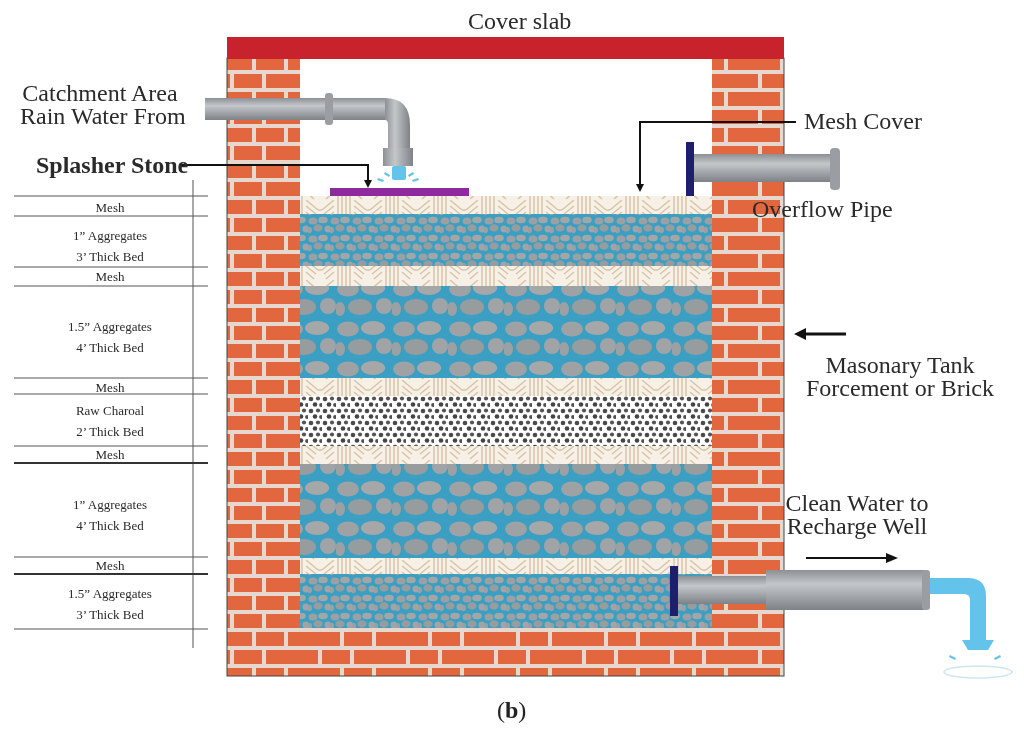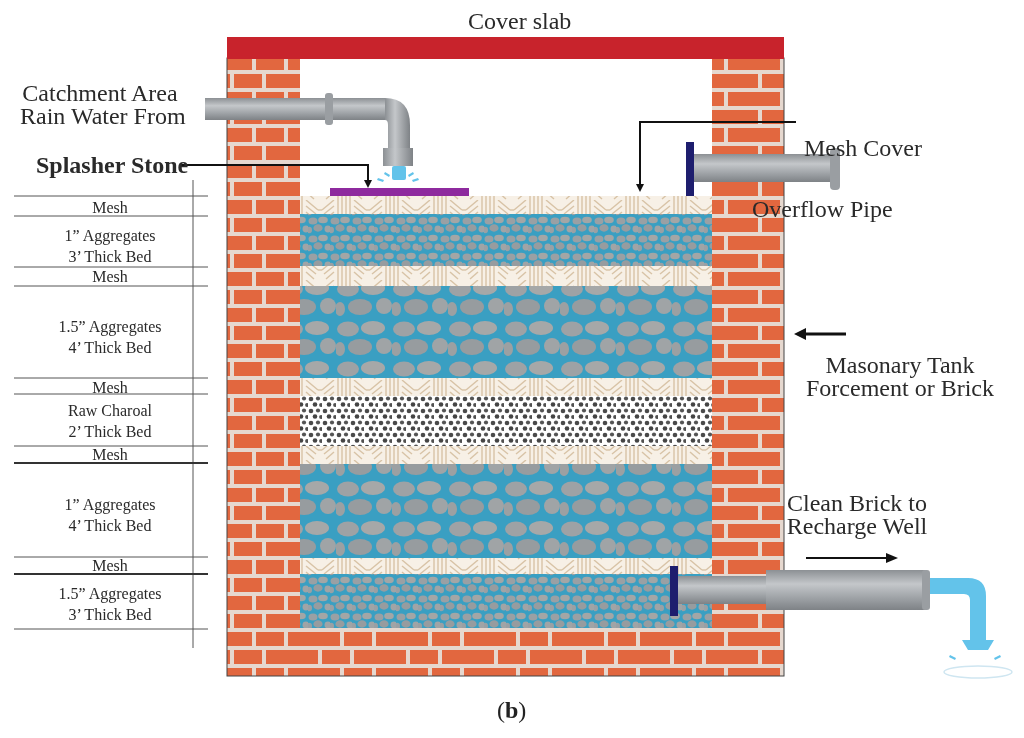--- a/index.html
+++ b/index.html
@@ -1,20 +1,20 @@
 <!DOCTYPE html>
 <html><head>
 <meta charset="utf-8">
 <style>
   html,body{margin:0;padding:0;background:#fff;}
   body{width:1024px;height:738px;position:relative;overflow:hidden;font-family:"Liberation Serif","DejaVu Serif",serif;color:#222;}
   svg{position:absolute;left:0;top:0;}
   .lbl{position:absolute;font-size:24px;line-height:23px;color:#2a2a2a;white-space:nowrap;}
   .lbl.center{text-align:center;}
-  .leg{position:absolute;left:20px;width:180px;text-align:center;font-size:16px;line-height:21px;color:#2a2a2a;}
+  .leg{position:absolute;left:20px;width:180px;text-align:center;font-size:13px;line-height:21px;color:#2a2a2a;}
   .caption{position:absolute;left:497px;top:697px;font-size:24px;}
   .caption b{font-weight:bold;}
 </style>
 </head>
 <body>
 
 <svg id="art" width="1024" height="738" viewBox="0 0 1024 738">
   <defs>
     <pattern id="brickPat" width="88" height="36" patternUnits="userSpaceOnUse">
       <rect width="88" height="36" fill="#e6d8cf"></rect>
@@ -157,30 +157,30 @@
 </svg>
 
 <div class="lbl" style="left:468px;top:10px;">Cover slab</div>
 
 <div class="lbl center" style="left:20px;top:82px;width:160px;">
   <div>Catchment Area</div>
   <div>Rain Water From</div>
 </div>
 <div class="lbl" style="left:36px;top:154px;font-weight:bold;">Splasher Stone</div>
 
-<div class="lbl" style="left:804px;top:110px;margin-top:27px;">Mesh Cover</div>
+<div class="lbl" style="left:804px;top:110px;">Mesh Cover</div>
 <div class="lbl" style="left:752px;top:198px;">Overflow Pipe</div>
 
 <div class="lbl center" style="left:800px;top:354px;width:200px;">
   <div>Masonary Tank</div>
   <div>Forcement or Brick</div>
 </div>
 
 <div class="lbl center" style="left:782px;top:492px;width:150px;">
-  <div>Clean Brick to</div>
+  <div>Clean Water to</div>
   <div>Recharge Well</div>
 </div>
 
 <div class="leg" style="top:197px;">Mesh</div>
 <div class="leg" style="top:225px;">
   <div>1” Aggregates</div>
   <div>3’ Thick Bed</div>
 </div>
 <div class="leg" style="top:266px;">Mesh</div>
 <div class="leg" style="top:316px;">

